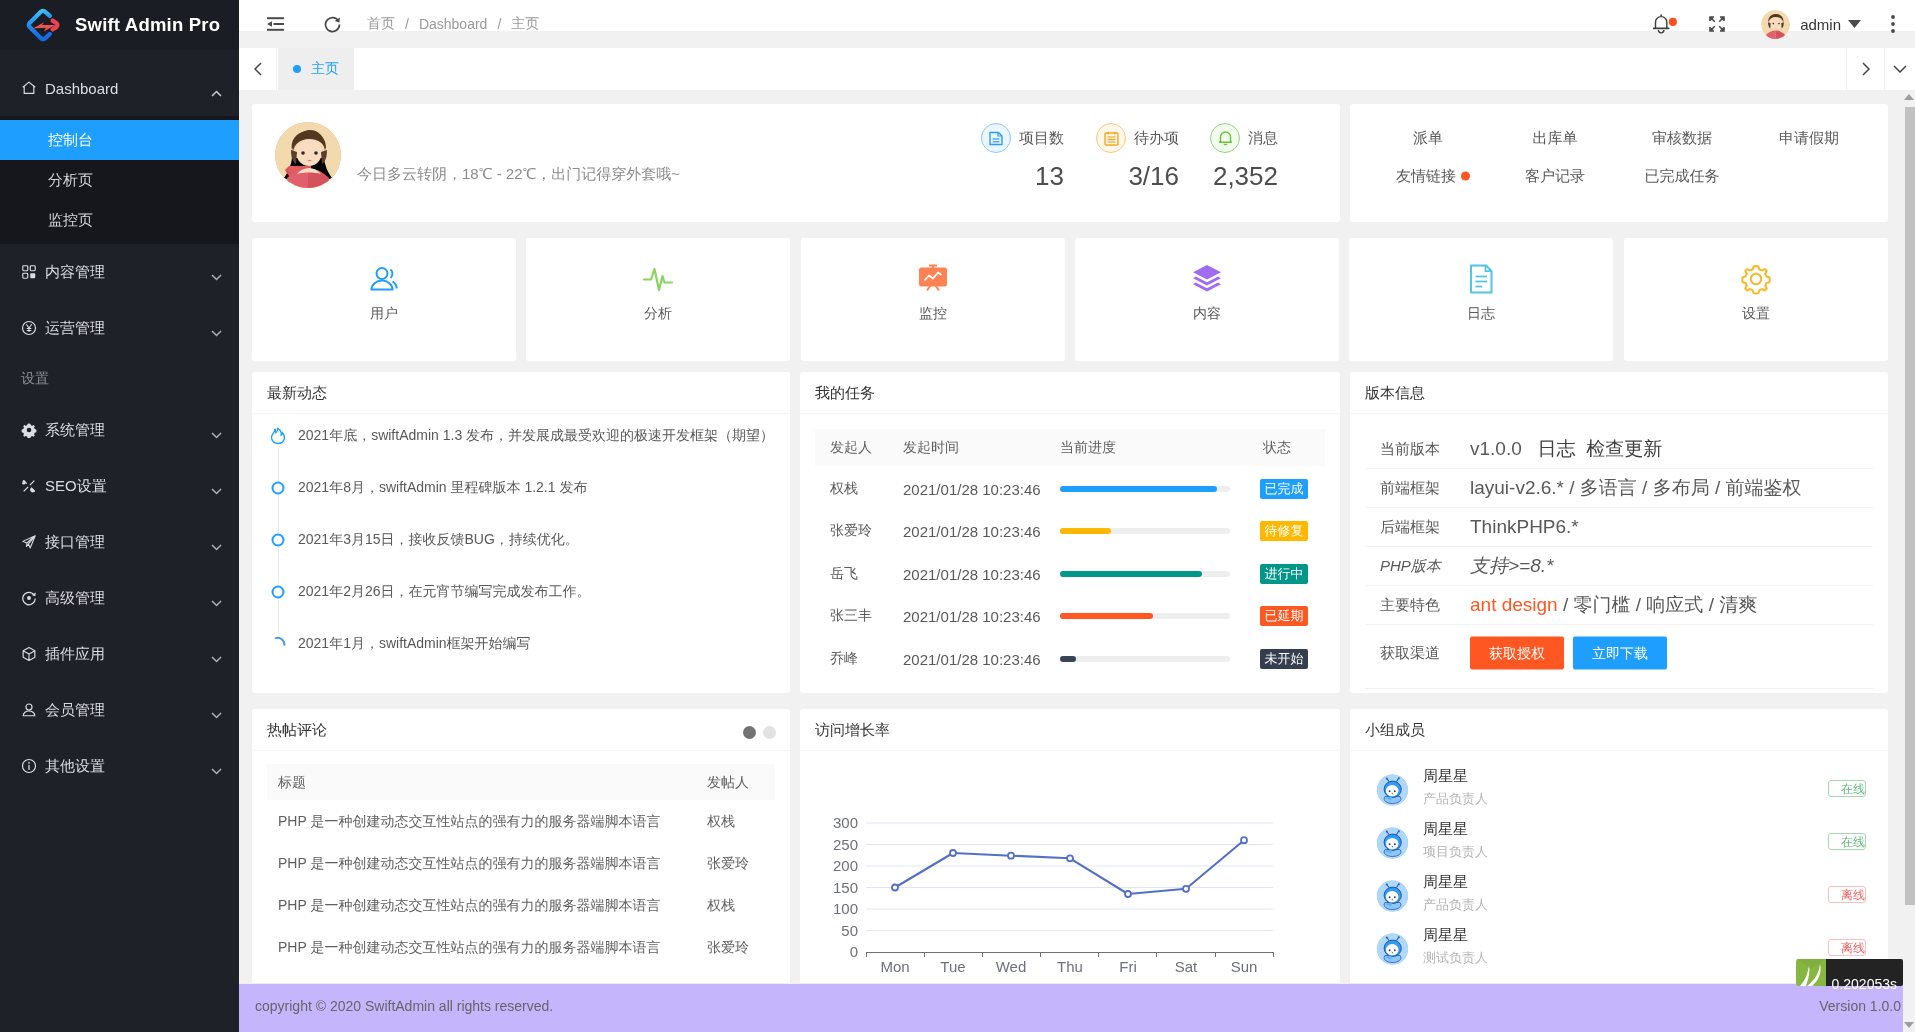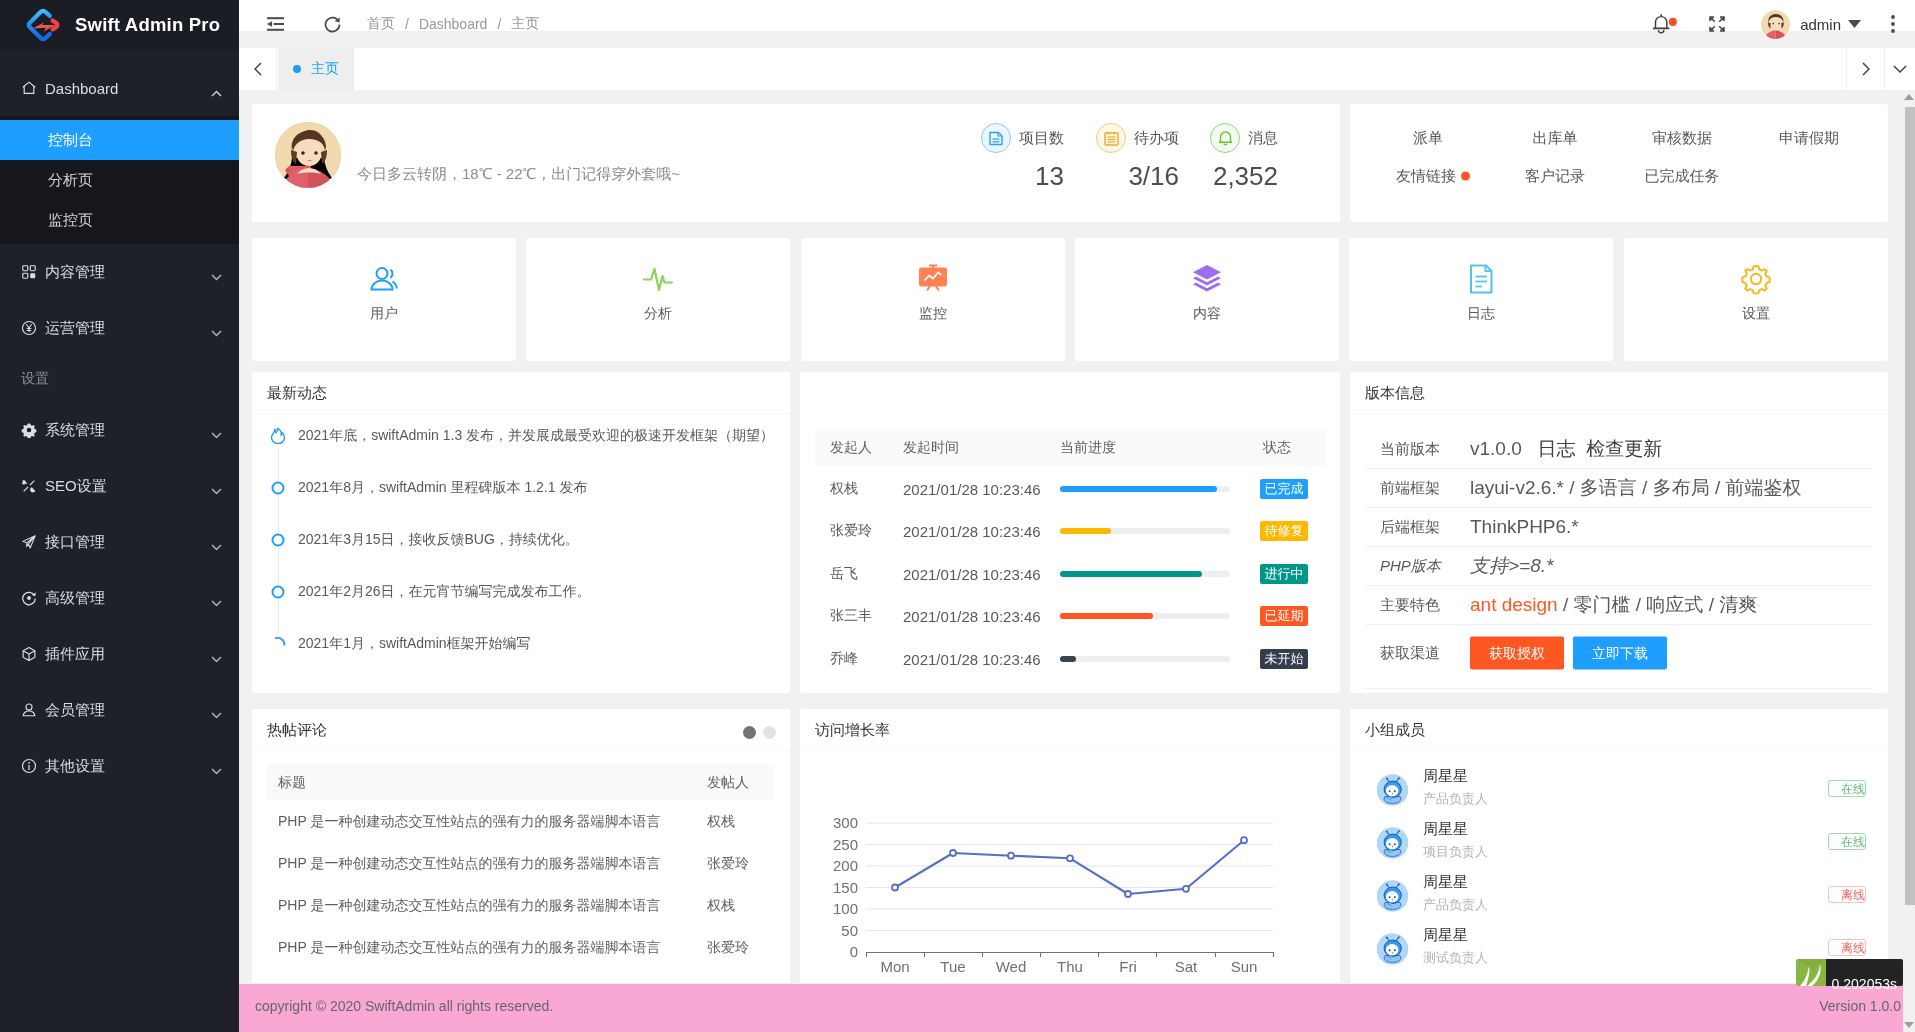--- a/index.html
+++ b/index.html
@@ -34,21 +34,21 @@
 .tab-act .dot { width:8px; height:8px; border-radius:50%; background:#1e9fff; margin-right:10px; }
 .tab-r1 { position:absolute; right:31px; top:0; width:38px; height:42px; border-left:1px solid #f0f0f0; display:flex; align-items:center; justify-content:center; }
 .tab-r2 { position:absolute; right:0; top:0; width:31px; height:42px; border-left:1px solid #f0f0f0; display:flex; align-items:center; justify-content:center; }
 
 
 .content { position:absolute; left:239px; top:90px; width:1664px; height:942px; background:#f1f1f2; overflow:hidden; }
 .card { position:absolute; background:#fff; border-radius:3px; }
 .chead { height:42px; line-height:42px; padding:0 15px; border-bottom:1px solid #f6f6f6; color:#333; font-size:15px; }
 
 
-.footer { position:absolute; left:239px; top:983px; width:1664px; height:49px; background:#f9a8d4; border-top:1px solid #eee; z-index:30; }
+.footer { position:absolute; left:239px; top:983px; width:1664px; height:49px; background:#c4b5fd; border-top:1px solid #eee; z-index:30; }
 .footer .fl { position:absolute; left:16px; top:14px; color:#666; font-size:14px; }
 .footer .fr { position:absolute; right:2px; top:14px; color:#666; font-size:14px; }
 
 
 .sbar { position:absolute; right:0; top:90px; width:12px; height:942px; background:#f1f1f1; z-index:40; }
 .sthumb { position:absolute; right:0; top:17px; width:10px; height:798px; background:#c1c1c1; }
 .sarrow { position:absolute; right:1px; top:4px; width:0; height:0; border-left:5px solid transparent; border-right:5px solid transparent; border-bottom:6px solid #9d9d9d; }
 .sarrow.dn { top:auto; bottom:4px; border-bottom:none; border-top:6px solid #9d9d9d; }
 
 
@@ -471,20 +471,21 @@
           </svg></span>2021年底，swiftAdmin 1.3 发布，并发展成最受欢迎的极速开发框架（期望）</div>
     <div class="titem" style="top:116px;"><span class="tic tcir"></span>2021年8月，swiftAdmin 里程碑版本 1.2.1 发布</div>
     <div class="titem" style="top:168px;"><span class="tic tcir"></span>2021年3月15日，接收反馈BUG，持续优化。</div>
     <div class="titem" style="top:220px;"><span class="tic tcir"></span>2021年2月26日，在元宵节编写完成发布工作。</div>
     <div class="titem" style="top:272px;"><span class="tic" style="width:17px;height:17px;"><svg width="17" height="17" viewBox="0 0 17 17">
             <path d="M6.2 2.6 A6.8 6.8 0 0 1 14.9 9.3" fill="none" stroke="#3d9bf5" stroke-width="2" stroke-linecap="round"></path>
           </svg></span>2021年1月，swiftAdmin框架开始编写</div>
   </div>
 
   <div class="card" style="left:561px;top:282px;width:540px;height:321px;">
+    <div class="chead">我的任务</div>
     <div class="thead" style="position:absolute;left:15px;top:57px;width:510px;height:37px;background:#fafafa;"></div>
     <div class="tcell" style="left:30px;top:57px;">发起人</div>
     <div class="tcell" style="left:103px;top:57px;">发起时间</div>
     <div class="tcell" style="left:260px;top:57px;">当前进度</div>
     <div class="tcell" style="left:463px;top:57px;">状态</div>
     <div class="trow" style="top:100px;">
         <span class="tn">权栈</span>
         <span class="tt">2021/01/28 10:23:46</span>
         <span class="bar">
           <i style="width:157px;background:#1e9fff;"></i>

